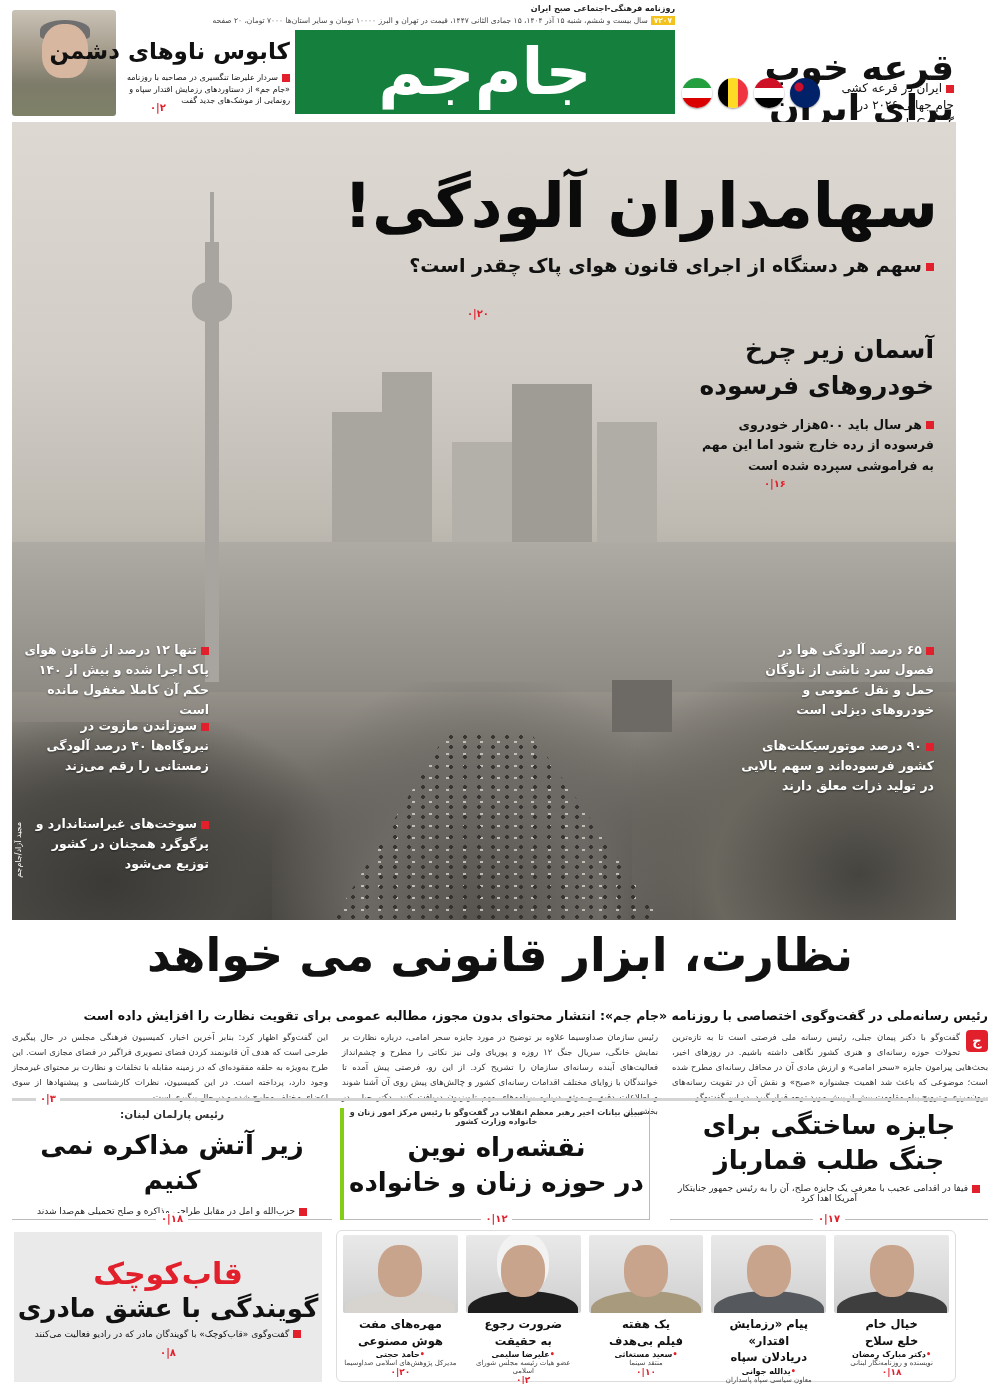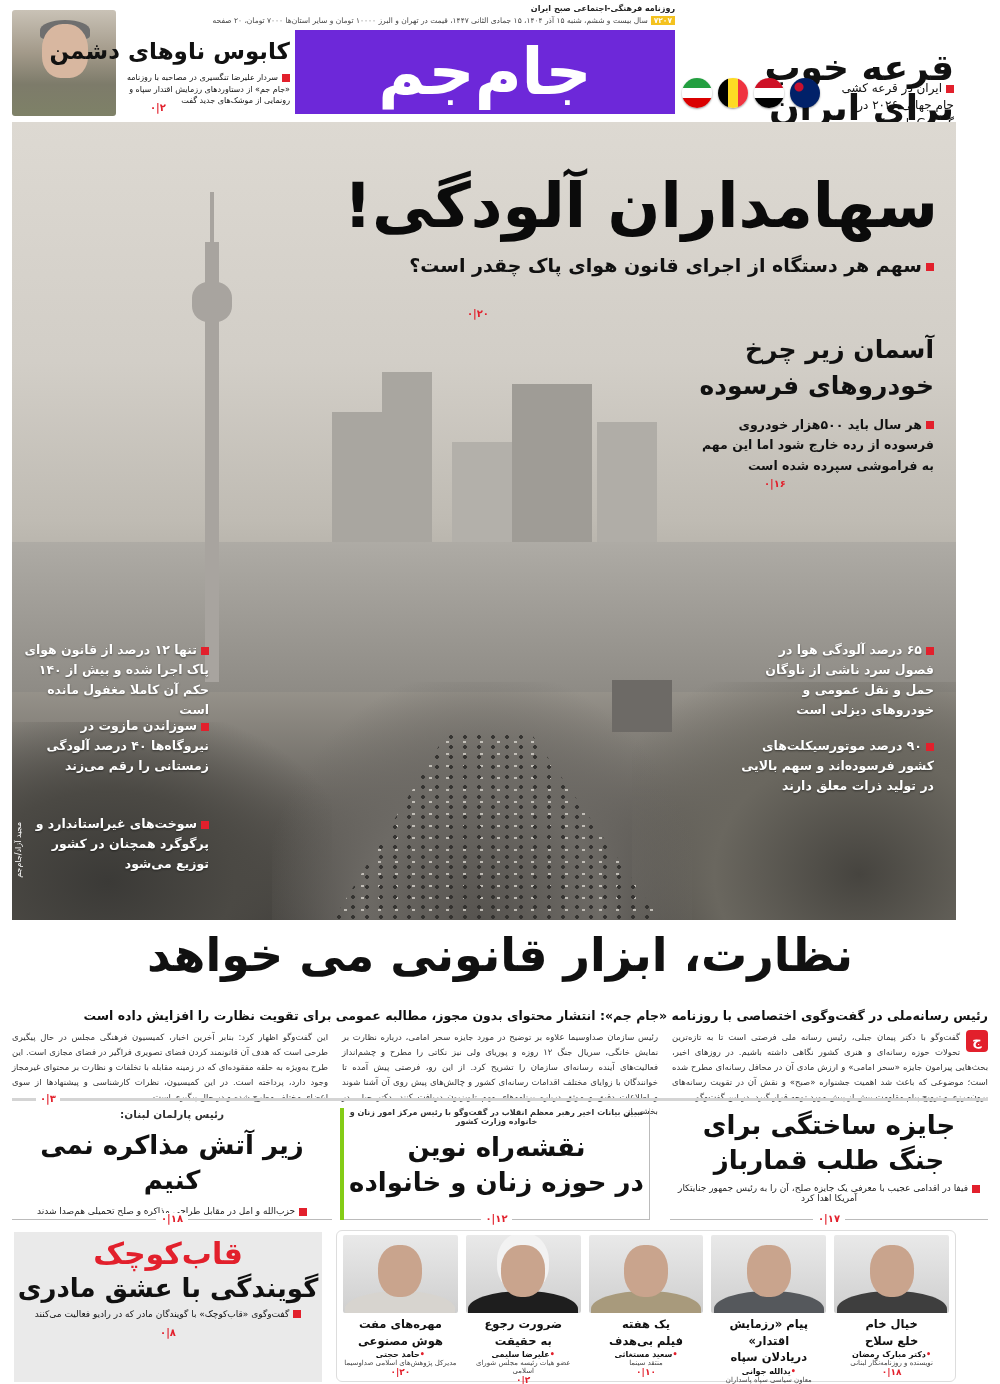--- a/index.html
+++ b/index.html
@@ -9,21 +9,21 @@
   .red { color: #e2202c; }
   .bullet { display: inline-block; width: 8px; height: 8px; background: #e2202c; margin-left: 4px; vertical-align: middle; }
   .pageref { font-size: 10px; color: #e2202c; font-weight: bold; font-family: "DejaVu Sans", sans-serif; }
 
   
   #masthead { top: 0; left: 0; width: 1000px; height: 122px; }
   #top-info { top: 4px; left: 295px; width: 380px; text-align: right; }
   #tagline { font-size: 8px; font-weight: bold; color: #222; }
   #issue-line { font-size: 7.5px; color: #444; margin-top: 3px; white-space: nowrap; }
   #issue-no { background: #f4c21f; color: #fff; font-weight: bold; padding: 0 3px; margin-left: 3px; }
-  #logo { top: 30px; left: 295px; width: 380px; height: 84px; background: #6d28d9; display: flex; align-items: center; justify-content: center; }
+  #logo { top: 30px; left: 295px; width: 380px; height: 84px; background: #15803d; display: flex; align-items: center; justify-content: center; }
   #logo-text { color: #fff; font-family: "DejaVu Sans", sans-serif; font-weight: bold; font-size: 64px; letter-spacing: -2px; line-height: 1; }
 
   #promo-right { top: 28px; left: 682px; width: 272px; height: 92px; }
   #promo-right .title { font-size: 36px; font-weight: bold; text-align: right; line-height: 1.1; margin-top: 20px; }
   #promo-right .sub { font-size: 12px; line-height: 1.45; text-align: right; position: absolute; top: 52px; right: 0; width: 120px; }
   #flags { position: absolute; top: 50px; left: 0; width: 144px; display: flex; gap: 6px; flex-direction: row-reverse; }
   .flag { width: 30px; height: 30px; border-radius: 50%; overflow: hidden; box-shadow: 0 1px 2px rgba(0,0,0,.4); }
   #promo-right .pageref { position: absolute; top: 102px; left: 130px; }
 
   #promo-left { top: 0; left: 10px; width: 280px; height: 122px; }
@@ -83,21 +83,21 @@
   .story3 .kicker { font-size: 10.5px; font-weight: bold; color: #333; }
   .story3 .title { font-size: 26px; font-weight: bold; line-height: 1.35; }
   .story3 .lead { font-size: 9px; color: #222; margin-top: 5px; }
   .story3 .footer { position: absolute; bottom: 0; left: 0; right: 0; border-top: 1px solid #bbb; }
   .story3 .footer .pageref { position: absolute; top: -7px; left: 50%; transform: translateX(-50%); background: #fff; padding: 0 5px; }
   #story-prize { right: 12px; width: 318px; }
   #story-women { left: 340px; width: 310px; border-left: 4px solid #84cc16; border-right: 1px solid #bbb; }
   #story-lebanon { left: 12px; width: 320px; }
 
   
-  #ghab-box { top: 1232px; left: 14px; width: 308px; height: 150px; background: #eaeaea; text-align: center; padding-top: 4px; }
+  #ghab-box { top: 1232px; left: 14px; width: 308px; height: 150px; background: #eaeaea; text-align: center; padding-top: 24px; }
   #ghab-logo { font-size: 30px; font-weight: bold; color: #e2202c; letter-spacing: -1px; line-height: 1.2; }
   #ghab-title { font-size: 26px; font-weight: bold; line-height: 1.3; }
   #ghab-lead { font-size: 9px; margin-top: 3px; }
   #ghab-box .pageref { display:block; margin-top: 8px; }
 
   #columnists { top: 1230px; left: 336px; width: 620px; height: 152px; border: 1px solid #ddd; border-radius: 6px; display: flex; flex-direction: row; gap: 8px; padding: 4px 6px; }
   .colm { flex: 1; text-align: center; }
   .colm .photo { height: 78px; background: linear-gradient(180deg,#e9e9e9 0%,#cfcfcf 100%); position: relative; overflow: hidden; border-radius: 2px; }
   .colm .head { position: absolute; left: 50%; top: 10px; transform: translateX(-50%); width: 44px; height: 52px; border-radius: 45%; background: #c9a48d; }
   .colm .body { position: absolute; left: 50%; bottom: -14px; transform: translateX(-50%); width: 110px; height: 36px; border-radius: 50% 50% 0 0; background: #3e3e3e; }

